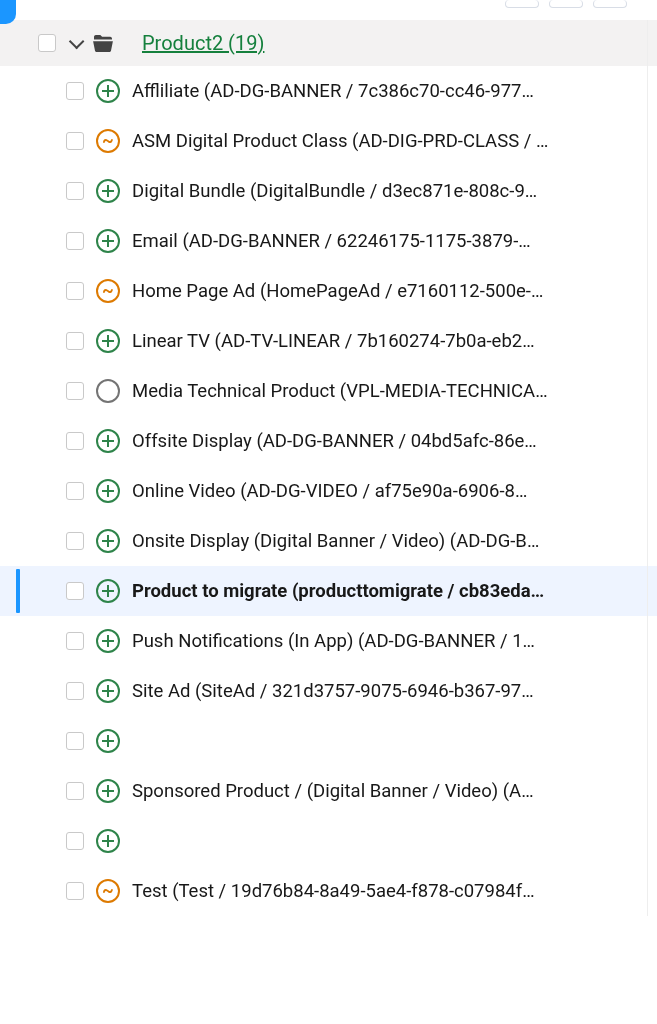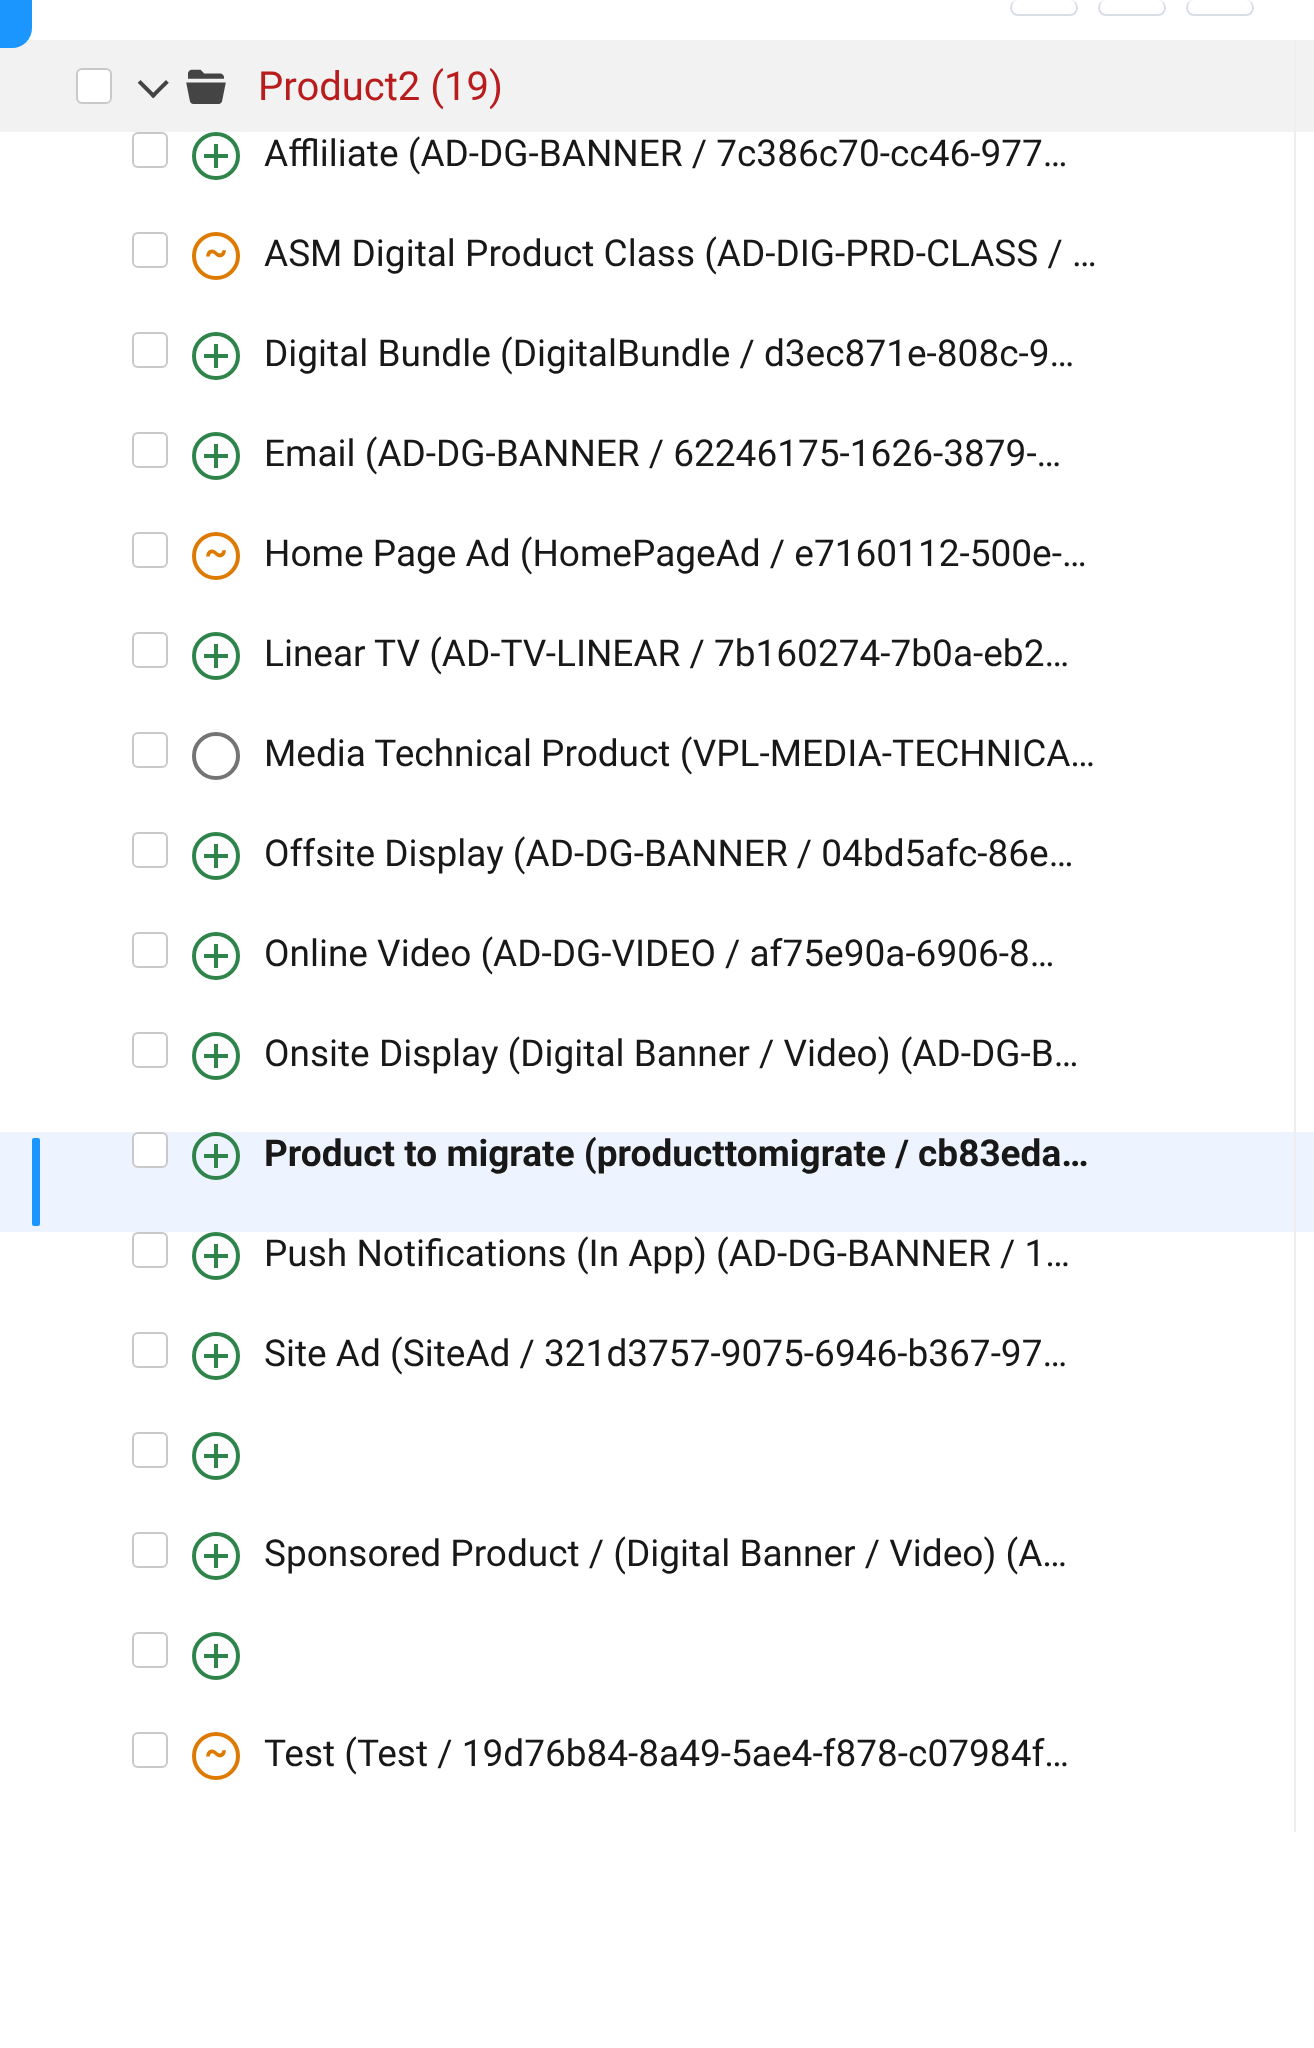--- a/index.html
+++ b/index.html
@@ -73,27 +73,28 @@
     }
     .folder-icon {
       width: 22px;
       height: 22px;
       display: flex;
       align-items: center;
       justify-content: center;
     }
     .folder-icon svg { width: 22px; height: 18px; }
     .header-label {
+      text-decoration: underline;
       font-size: 20px;
-      color: #b91c1c;
-      margin-left: 7px;
+      color: #15803d;
+      margin-left: 20px;
     }
     .item-row {
       display: flex;
-      align-items: flex-start;
+      align-items: center;
       height: 50px;
       padding-left: 66px;
       position: relative;
       gap: 12px;
       white-space: nowrap;
       overflow: hidden;
     }
     .item-row.selected {
       background: #eef4ff;
       font-weight: bold;
@@ -201,21 +202,21 @@
         <span class="item-label">ASM Digital Product Class (AD-DIG-PRD-CLASS / …</span>
       </div>
       <div class="item-row">
         <span class="checkbox"></span>
         <span class="status-icon add"></span>
         <span class="item-label">Digital Bundle (DigitalBundle / d3ec871e-808c-9…</span>
       </div>
       <div class="item-row">
         <span class="checkbox"></span>
         <span class="status-icon add"></span>
-        <span class="item-label">Email (AD-DG-BANNER / 62246175-1626-3879-…</span>
+        <span class="item-label">Email (AD-DG-BANNER / 62246175-1175-3879-…</span>
       </div>
       <div class="item-row">
         <span class="checkbox"></span>
         <span class="status-icon sync"></span>
         <span class="item-label">Home Page Ad (HomePageAd / e7160112-500e-…</span>
       </div>
       <div class="item-row">
         <span class="checkbox"></span>
         <span class="status-icon add"></span>
         <span class="item-label">Linear TV (AD-TV-LINEAR / 7b160274-7b0a-eb2…</span>

